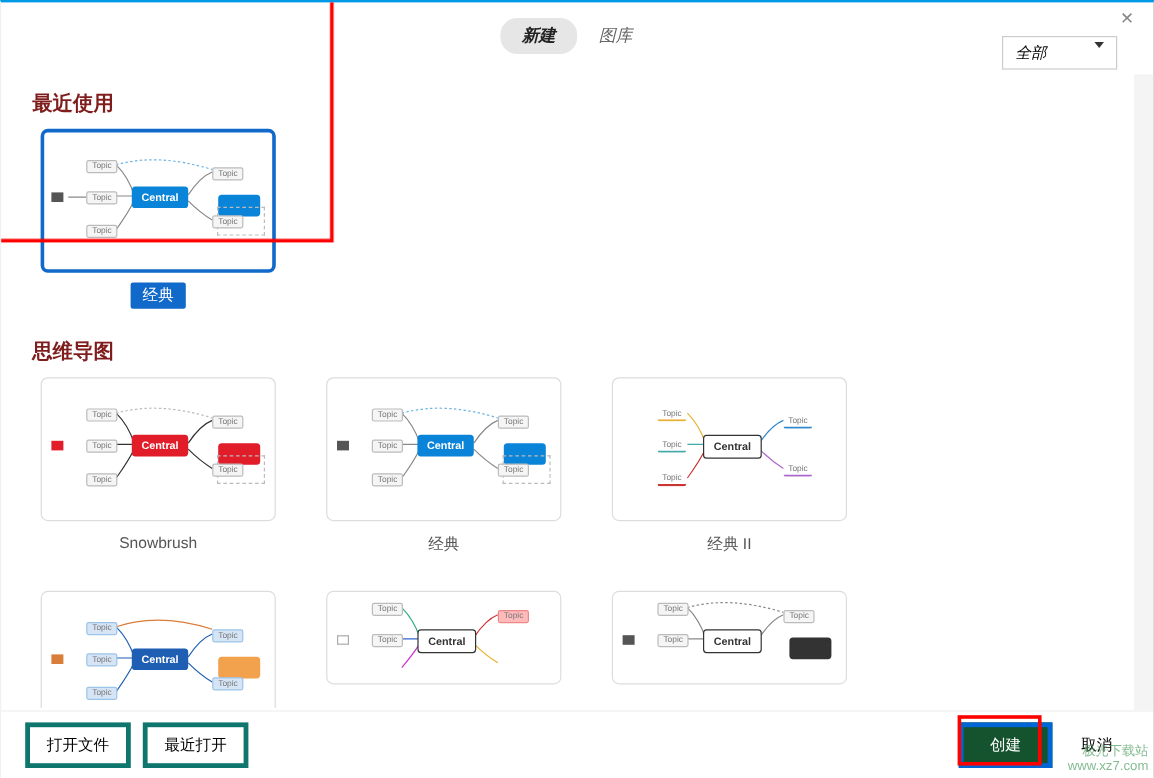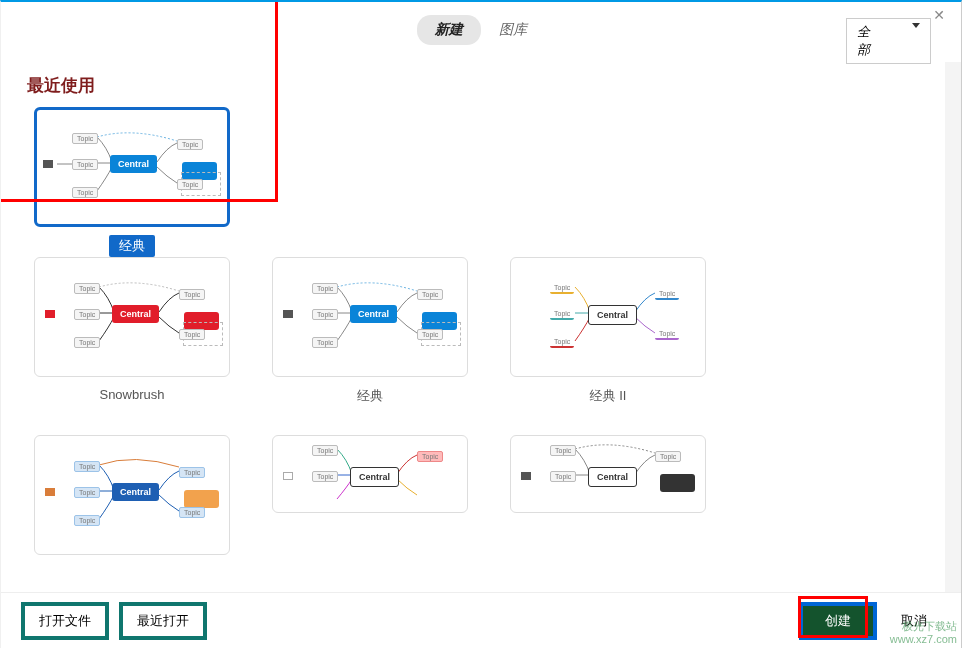--- a/index.html
+++ b/index.html
@@ -43,30 +43,30 @@
   cursor: pointer;
 }
 .tab.active {
   background: #e6e6e6;
   color: #222;
   font-weight: bold;
 }
 .filter-dropdown {
   position: absolute;
   right: 30px;
-  top: 16px;
+  top: 28px;
   border: 1px solid #ccc;
   padding: 4px 10px;
   font-size: 13px;
   background: #fff;
   display: flex;
   align-items: flex-start;
   gap: 30px;
   cursor: pointer;
-  width: 85px;
+  width: 96px;
   justify-content: space-between;
 }
 .filter-dropdown::after {
   content: "";
   border-left: 4px solid transparent;
   border-right: 4px solid transparent;
   border-top: 5px solid #333;
 }
 .content {
   height: 532px;
@@ -94,21 +94,21 @@
 .card-thumb {
   width: 196px;
   height: 120px;
   border: 1px solid #ddd;
   border-radius: 6px;
   background: #fff;
   cursor: pointer;
   position: relative;
   display: flex;
   align-items: center;
-  justify-content: flex-end;
+  justify-content: center;
 }
 .card-thumb.selected {
   border: 3px solid #1169c9;
 }
 .card-label {
   font-size: 13px;
   color: #555;
   text-align: left;
   padding: 2px 10px;
 }
@@ -268,20 +268,21 @@
           <div class="topic t4">Topic</div>
           <div class="extra" style="background:#0a84d8"></div>
           <div class="dashbox"></div>
           <div class="topic t5">Topic</div>
         </div>
       </div>
       <div class="card-label selected">经典</div>
     </div>
   </div>
 
+  <div class="section-title" style="margin-top:24px;">思维导图</div>
 
   <div class="template-grid">
 
     <div class="template-card">
       <div class="card-thumb">
         <div class="mm">
           <svg viewBox="0 0 190 100">
               <path d="M60 20 Q95 10 140 24" stroke="#bbb" stroke-dasharray="2 2" fill="none"></path>
               <path d="M60 20 Q70 30 75 45" stroke="#333" fill="none"></path>
               <path d="M60 46 L75 46" stroke="#333" fill="none"></path>

